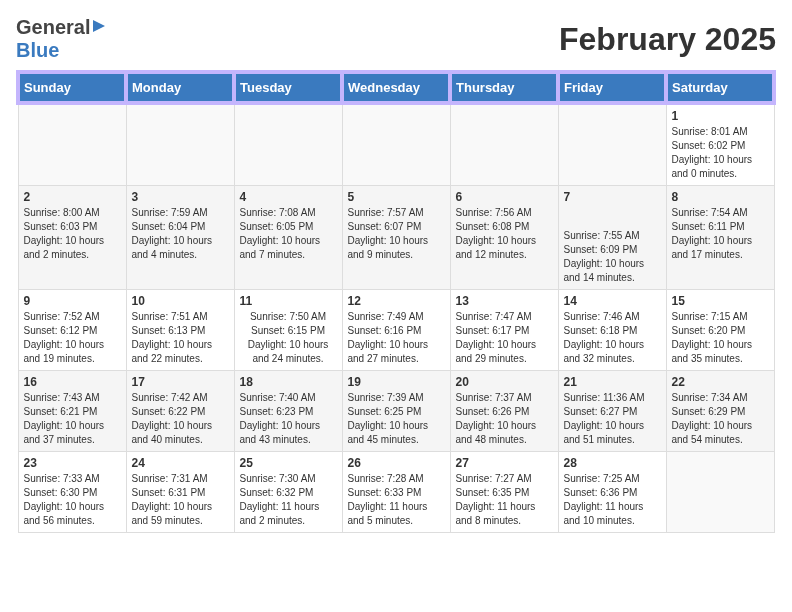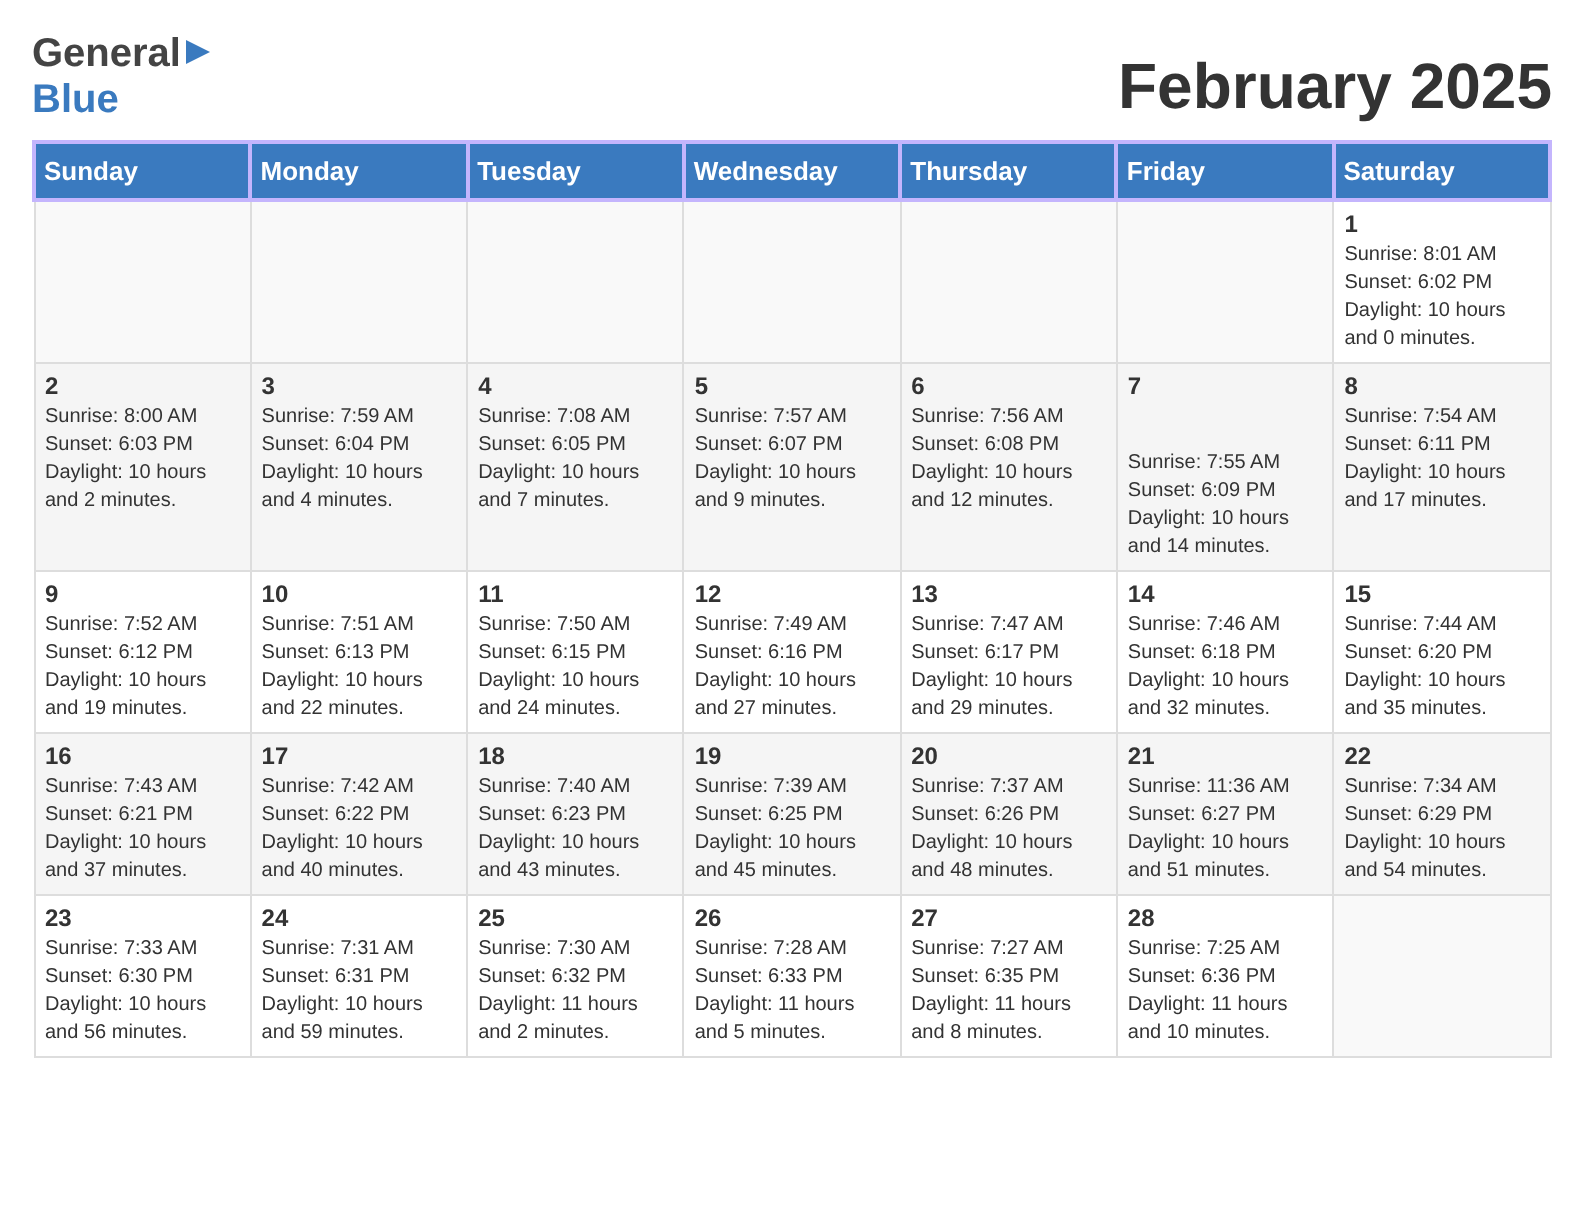--- a/index.html
+++ b/index.html
@@ -6,21 +6,21 @@
     body {
       font-family: Arial, sans-serif;
       background: #fff;
       width: 792px;
       min-height: 612px;
       padding: 16px;
     }
     .header {
       display: flex;
       justify-content: space-between;
-      align-items: flex-end;
+      align-items: center;
       margin-bottom: 8px;
     }
     .logo {
       display: flex;
       flex-direction: column;
       align-items: flex-start;
     }
     .title-block { text-align: right; margin-left: 28px; }
     .month-title {
       font-size: 32px;
@@ -36,21 +36,21 @@
       border-collapse: collapse;
       border: 1px solid #ccc;
     }
     .calendar th {
       background: #3a7abf;
       color: #fff;
       font-size: 13px;
       font-weight: bold;
       padding: 6px 4px;
       text-align: left;
-      border: 2px solid #c4b5fd;
+      border: 4px solid #c4b5fd;
     }
     .calendar td {
       vertical-align: top;
       border: 1px solid #ddd;
       padding: 4px 5px;
       width: calc(100%/7);
       min-height: 80px;
       font-size: 10.5px;
       color: #333;
       background: #fff;
@@ -184,21 +184,21 @@
         </td>
         <td>
           <span class="day-num">10</span>
           <div class="day-info" style="white-space: pre-line;">Sunrise: 7:51 AM
 Sunset: 6:13 PM
 Daylight: 10 hours
 and 22 minutes.</div>
         </td>
         <td>
           <span class="day-num">11</span>
-          <div class="day-info" style="white-space: pre-line;">Sunrise: 7:50 AM
+          <div class="day-info" style="white-space: pre-line; text-align: center;">Sunrise: 7:50 AM
 Sunset: 6:15 PM
 Daylight: 10 hours
 and 24 minutes.</div>
         </td>
         <td>
           <span class="day-num">12</span>
           <div class="day-info" style="white-space: pre-line;">Sunrise: 7:49 AM
 Sunset: 6:16 PM
 Daylight: 10 hours
 and 27 minutes.</div>
@@ -212,21 +212,21 @@
         </td>
         <td>
           <span class="day-num">14</span>
           <div class="day-info" style="white-space: pre-line;">Sunrise: 7:46 AM
 Sunset: 6:18 PM
 Daylight: 10 hours
 and 32 minutes.</div>
         </td>
         <td>
           <span class="day-num">15</span>
-          <div class="day-info" style="white-space: pre-line;">Sunrise: 7:44 AM
+          <div class="day-info" style="white-space: pre-line;">Sunrise: 7:15 AM
 Sunset: 6:20 PM
 Daylight: 10 hours
 and 35 minutes.</div>
         </td>
       </tr>
       <tr>
         <td>
           <span class="day-num">16</span>
           <div class="day-info" style="white-space: pre-line;">Sunrise: 7:43 AM
 Sunset: 6:21 PM

